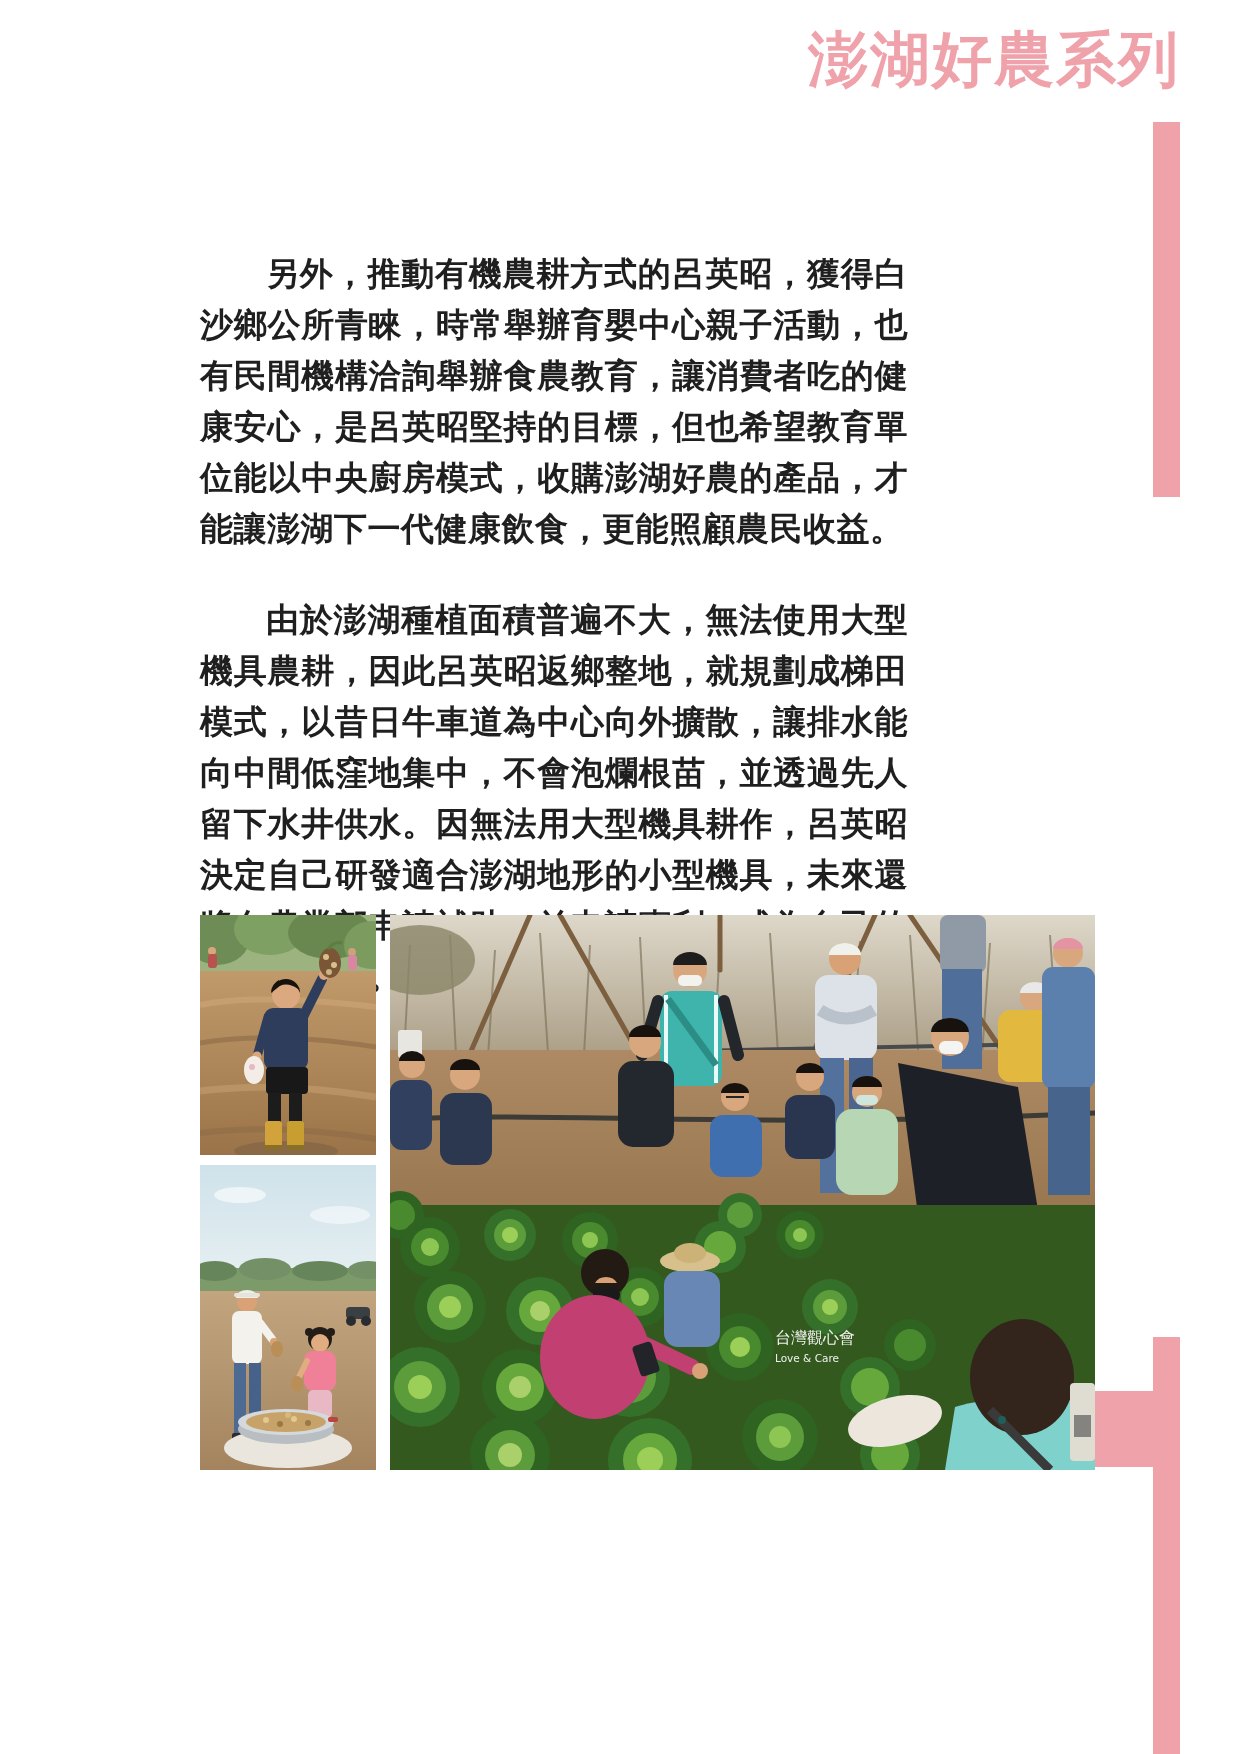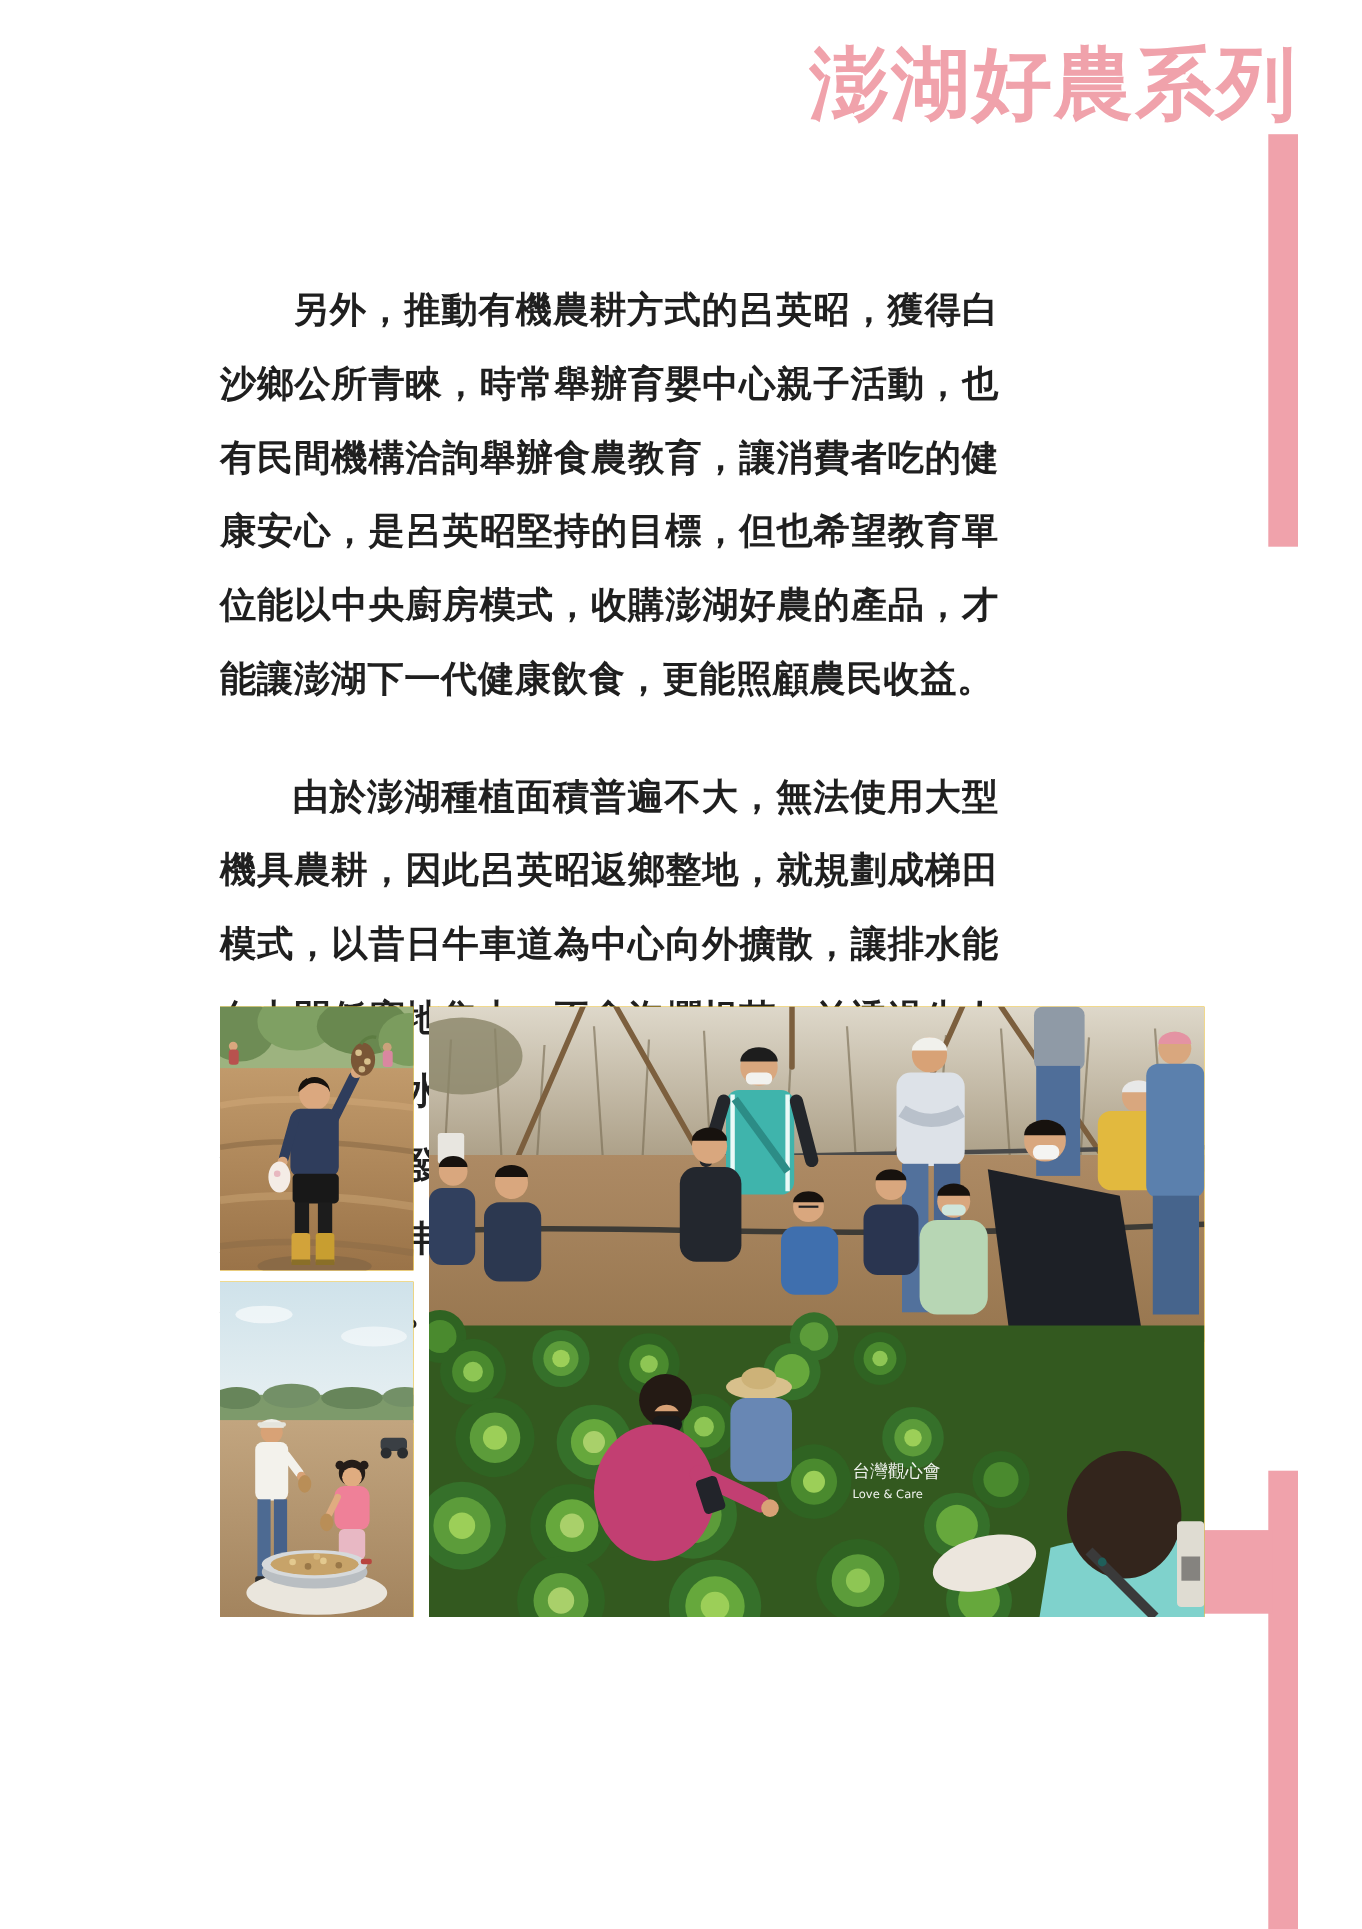--- a/index.html
+++ b/index.html
@@ -1,32 +1,32 @@
 <!DOCTYPE html>
 <html lang="zh-Hant"><head>
 <meta charset="utf-8">
 <style>
   html,body{margin:0;padding:0;}
   body{
     width:1238px;height:1754px;position:relative;background:#ffffff;overflow:hidden;
     font-family:"DejaVu Sans","Liberation Sans",sans-serif;
   }
   .page-title{
-    position:absolute;top:39px;right:58px;margin:0;
-    font-size:72px;line-height:1.05;font-weight:800;letter-spacing:2px;
+    position:absolute;top:28px;right:58px;margin:0;
+    font-size:60px;line-height:1.05;font-weight:800;letter-spacing:2px;
     color:#F0A2AB;white-space:nowrap;
   }
   .accent-bar{position:absolute;background:#F0A2AB;}
   .bar-top{left:1153px;top:122px;width:27px;height:375px;}
   .bar-bottom-v{left:1153px;top:1337px;width:27px;height:417px;}
   .bar-bottom-h{left:1095px;top:1391px;width:62px;height:76px;}
   .article{position:absolute;left:200px;top:248px;width:708px;}
   .article p{
     margin:0 0 40px 0;
-    font-size:33px;line-height:67px;font-weight:700;color:#1f1f1f;
+    font-size:33px;line-height:51px;font-weight:700;color:#1f1f1f;
     text-align:justify;text-indent:2em;letter-spacing:0.5px;
   }
   figure.photo{position:absolute;margin:0;overflow:hidden;background:#eab308;}
   figure.photo svg{display:block;width:100%;height:100%;}
   #photo-boy{left:200px;top:915px;width:176px;height:240px;}
   #photo-pair{left:200px;top:1165px;width:176px;height:305px;}
   #photo-group{left:390px;top:915px;width:705px;height:555px;}
   .wm{fill:#ffffff;opacity:.92;font-family:"DejaVu Sans","Liberation Sans",sans-serif;}
 </style>
 </head>

